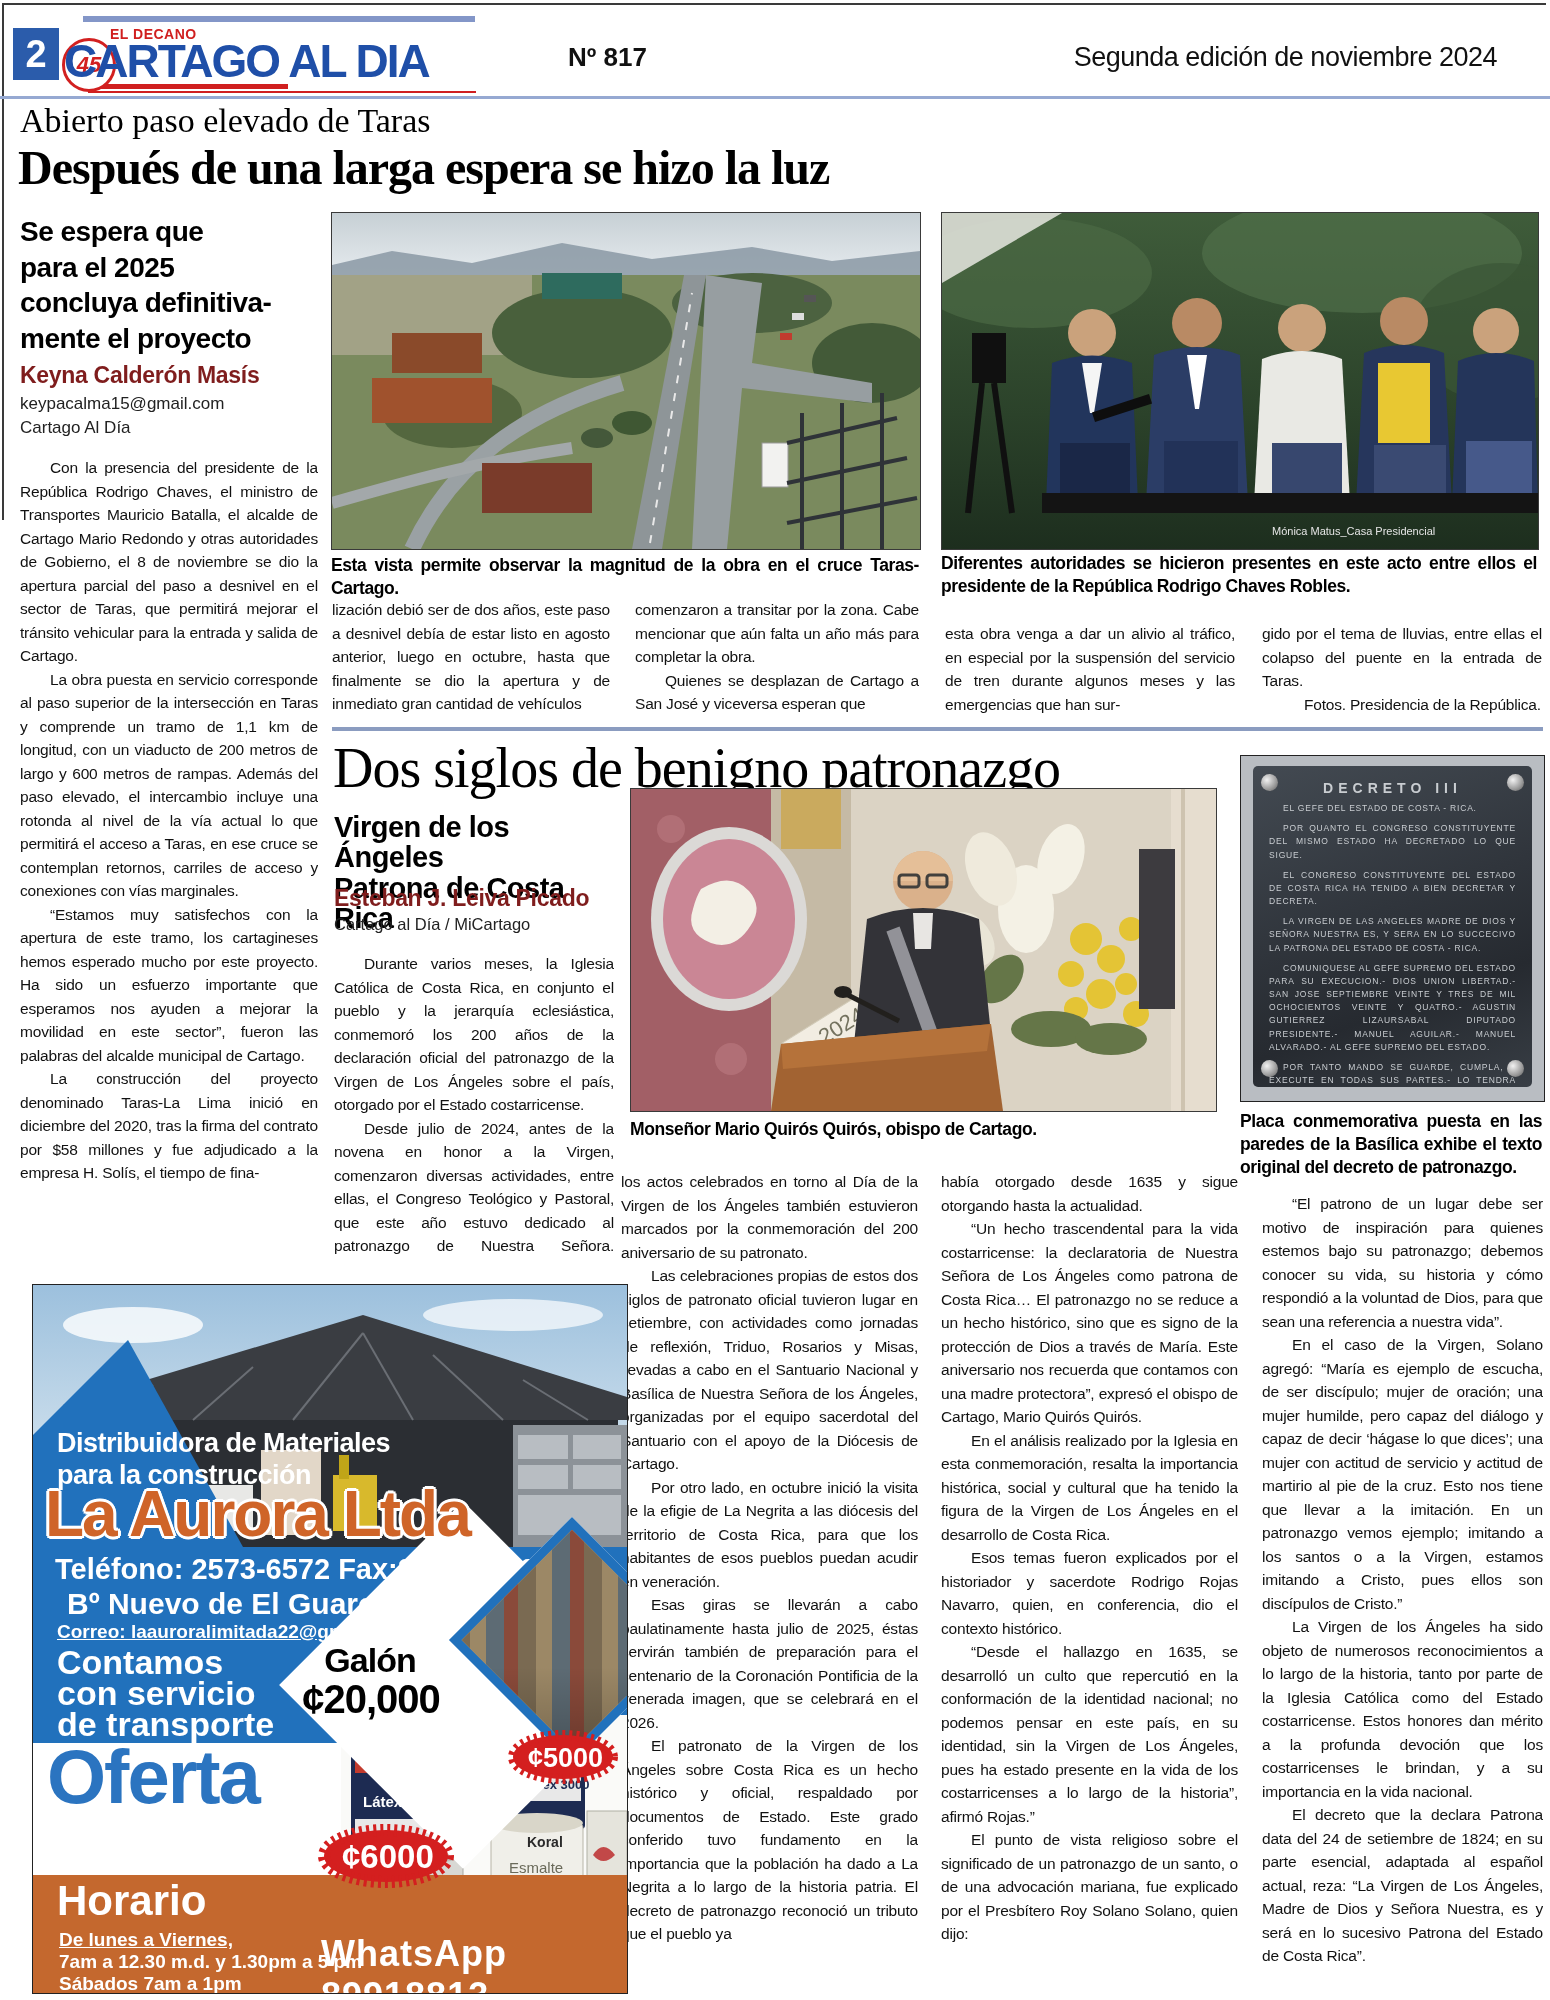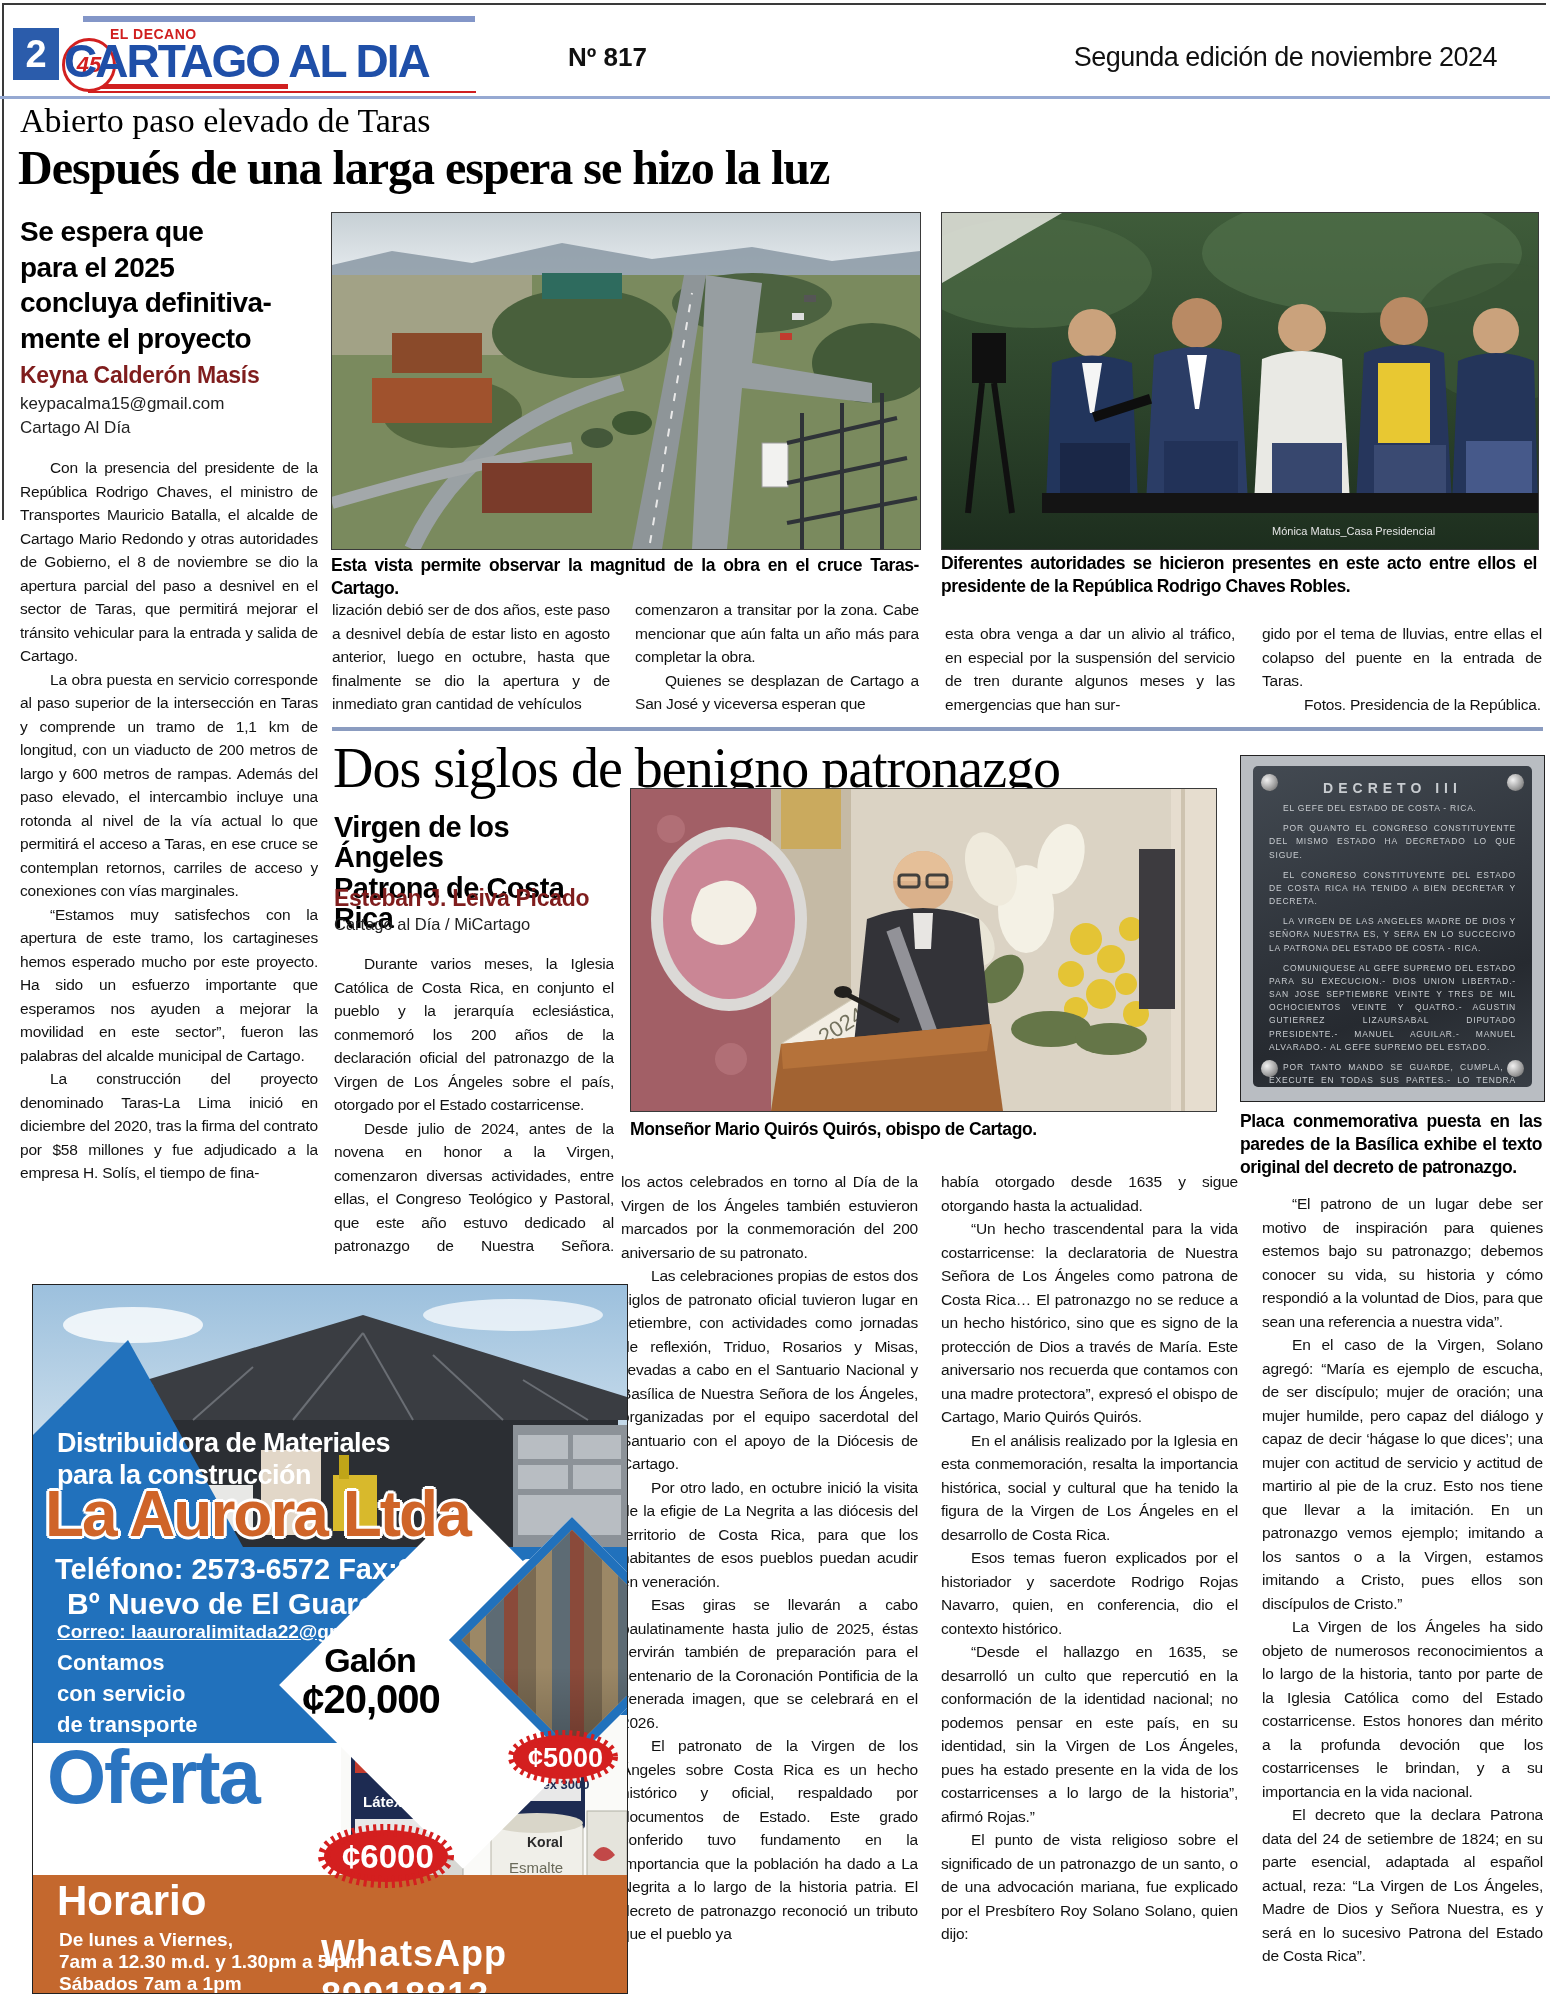--- a/index.html
+++ b/index.html
@@ -365,21 +365,21 @@
     </div>
 
     <div class="abs ad-dist" style="left:24px;top:143px;">Distribuidora de Materiales</div>
     <div class="abs ad-dist" style="left:24px;top:175px;">para la construcción</div>
     <div class="abs ad-brand" style="left:12px;top:192px;width:580px;">La Aurora Ltda</div>
 
     <div class="abs ad-blue" style="left:0;top:262px;width:594px;height:196px;"></div>
     <div class="abs ad-white" style="left:22px;top:268px;font-size:29px;z-index:4;">Teléfono: 2573-6572  Fax:2573-9102</div>
     <div class="abs ad-white" style="left:34px;top:302px;font-size:30px;z-index:4;">Bº Nuevo de El Guarco- Cartago</div>
     <div class="abs ad-white" style="left:24px;top:336px;font-size:19px;z-index:4;text-decoration:underline;">Correo: laauroralimitada22@gmail.com</div>
-    <div class="abs ad-white pre" style="left:24px;top:362px;font-size:22px;line-height:31px;z-index:4;">Contamos
+    <div class="abs ad-white pre" style="left:24px;top:362px;font-size:34px;line-height:31px;z-index:4;">Contamos
 con servicio
 de transporte</div>
 
     <div class="diamond" style="left:300px;top:270px;width:260px;height:260px;background:#ffffff;z-index:3;"></div>
     <div class="abs ad-galon" style="left:262px;top:356px;width:150px;font-size:34px;z-index:5;">Galón</div>
     <div class="abs ad-galon" style="left:248px;top:392px;width:180px;font-size:40px;z-index:5;">¢20,000</div>
 
     <div class="diamond" style="left:452px;top:268px;width:156px;height:156px;background:#fff;border:9px solid #2171bc;z-index:4;">
       <div style="position:absolute;left:-40px;top:-40px;width:240px;height:240px;transform:rotate(-45deg);
                   background:
@@ -433,19 +433,19 @@
       <ellipse cx="58" cy="30" rx="50" ry="22" fill="#d41f1f" stroke="#d41f1f" stroke-width="10" stroke-dasharray="3 4"></ellipse>
       <text x="23" y="40" font-size="27" font-weight="bold" fill="#ffffff">¢5000</text>
     </svg>
     <svg class="abs" style="left:280px;top:536px;z-index:6;" width="146" height="70" viewBox="0 0 146 70">
       <ellipse cx="73" cy="35" rx="62" ry="26" fill="#d41f1f" stroke="#d41f1f" stroke-width="12" stroke-dasharray="3 4"></ellipse>
       <text x="29" y="47" font-size="33" font-weight="bold" fill="#ffffff">¢6000</text>
     </svg>
 
     <div class="abs ad-orange" style="left:0;top:590px;width:594px;height:118px;"></div>
     <div class="abs horario" style="left:24px;top:592px;">Horario</div>
-    <div class="abs sched" style="left:26px;top:644px;">De lunes a Viernes,</div>
+    <div class="abs sched" style="left:26px;top:644px;text-decoration:underline;">De lunes a Viernes,</div>
     <div class="abs sched" style="left:26px;top:666px;">7am a 12.30 m.d. y 1.30pm a 5 pm</div>
     <div class="abs sched" style="left:26px;top:688px;">Sábados 7am a 1pm</div>
     <div class="abs whats" style="left:288px;top:648px;">WhatsApp 89918813</div>
   </div>
 
 </div>
 
 </body></html>

